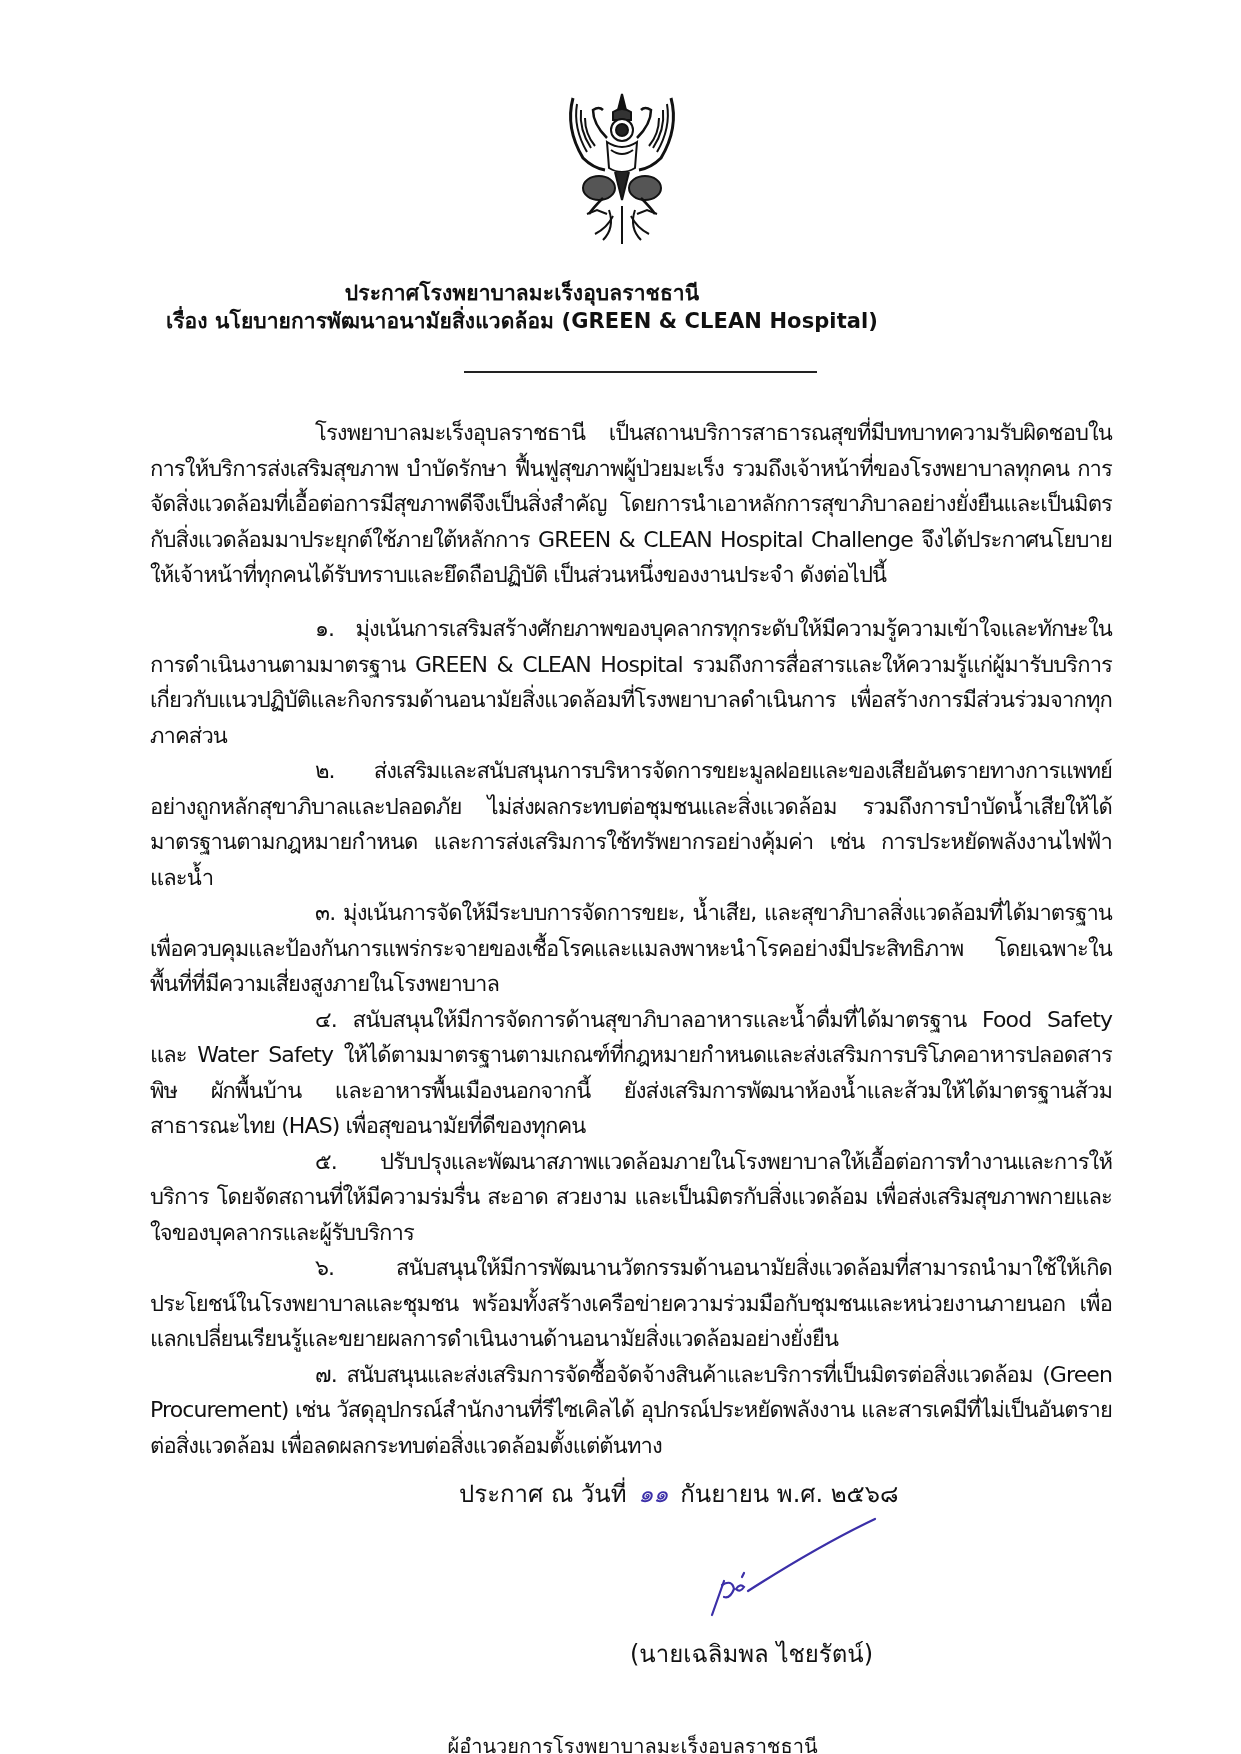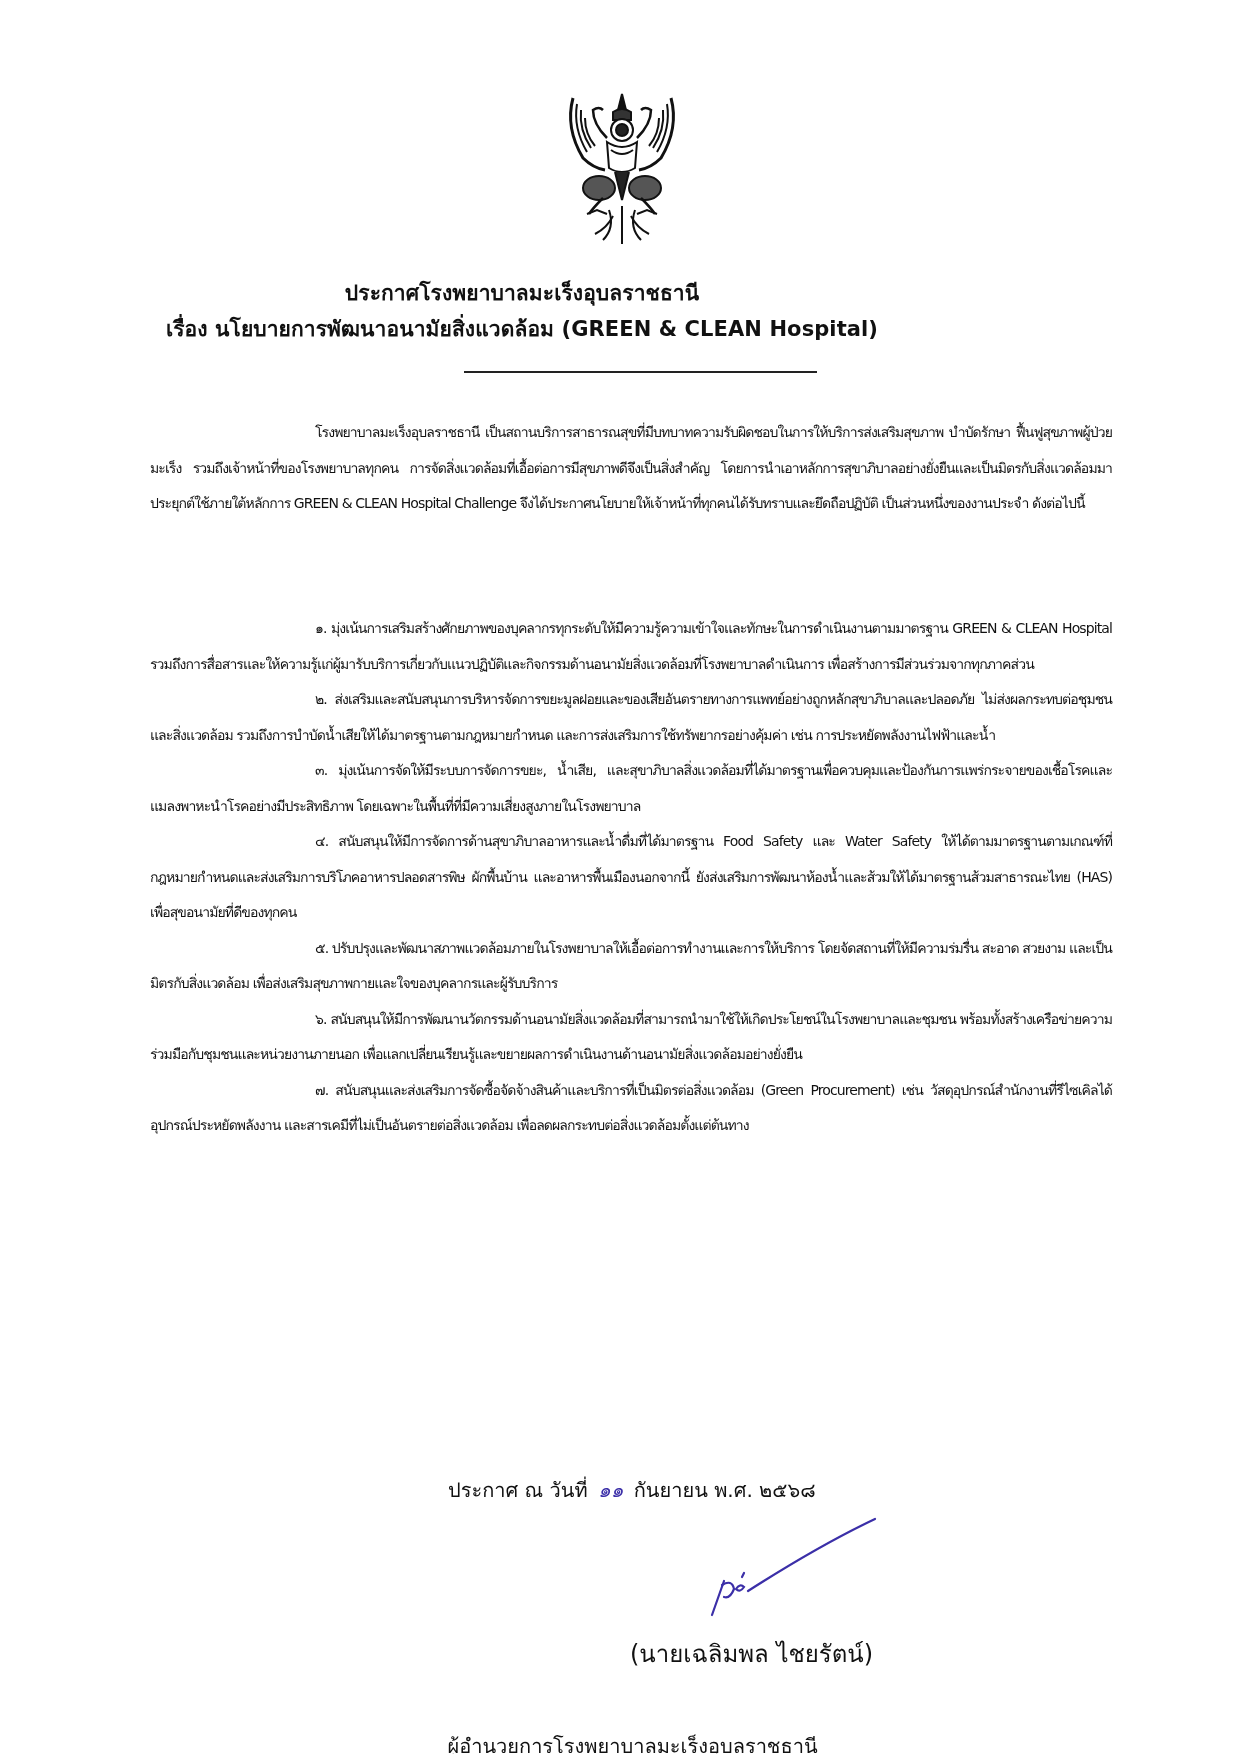--- a/index.html
+++ b/index.html
@@ -20,49 +20,49 @@
     .title {
       position: absolute;
       left: 0;
       width: 1044px;
       text-align: center;
       font-weight: bold;
       font-size: 21px;
       letter-spacing: 0.1px;
     }
     .title-1 { top: 276px; }
-    .title-2 { top: 312px; }
+    .title-2 { top: 304px; }
     .rule {
       position: absolute;
       left: 464px;
       top: 371px;
       width: 353px;
       height: 2px;
       background: #222222;
     }
     .body-text {
       position: absolute;
       left: 150px;
       width: 962px;
       font-family: "DejaVu Sans", sans-serif;
-      font-size: 14px;
+      font-size: 22px;
       letter-spacing: -0.9px;
       line-height: 35.5px;
       text-align: justify;
       text-align-last: left;
     }
     .para { text-indent: 165px; }
     .intro { top: 415px; }
     .items { top: 611px; }
     .items .para { margin-bottom: 0; }
     .date-line {
       position: absolute;
-      left: 448px;
+      left: 459px;
       top: 1474px;
-      font-size: 20px;
+      font-size: 24px;
       white-space: nowrap;
     }
     .date-line .hand {
       color: #3b2fa8;
       font-style: italic;
       font-family: "DejaVu Serif", serif;
       display: inline-block;
       padding: 0 4px;
     }
     .signature {

